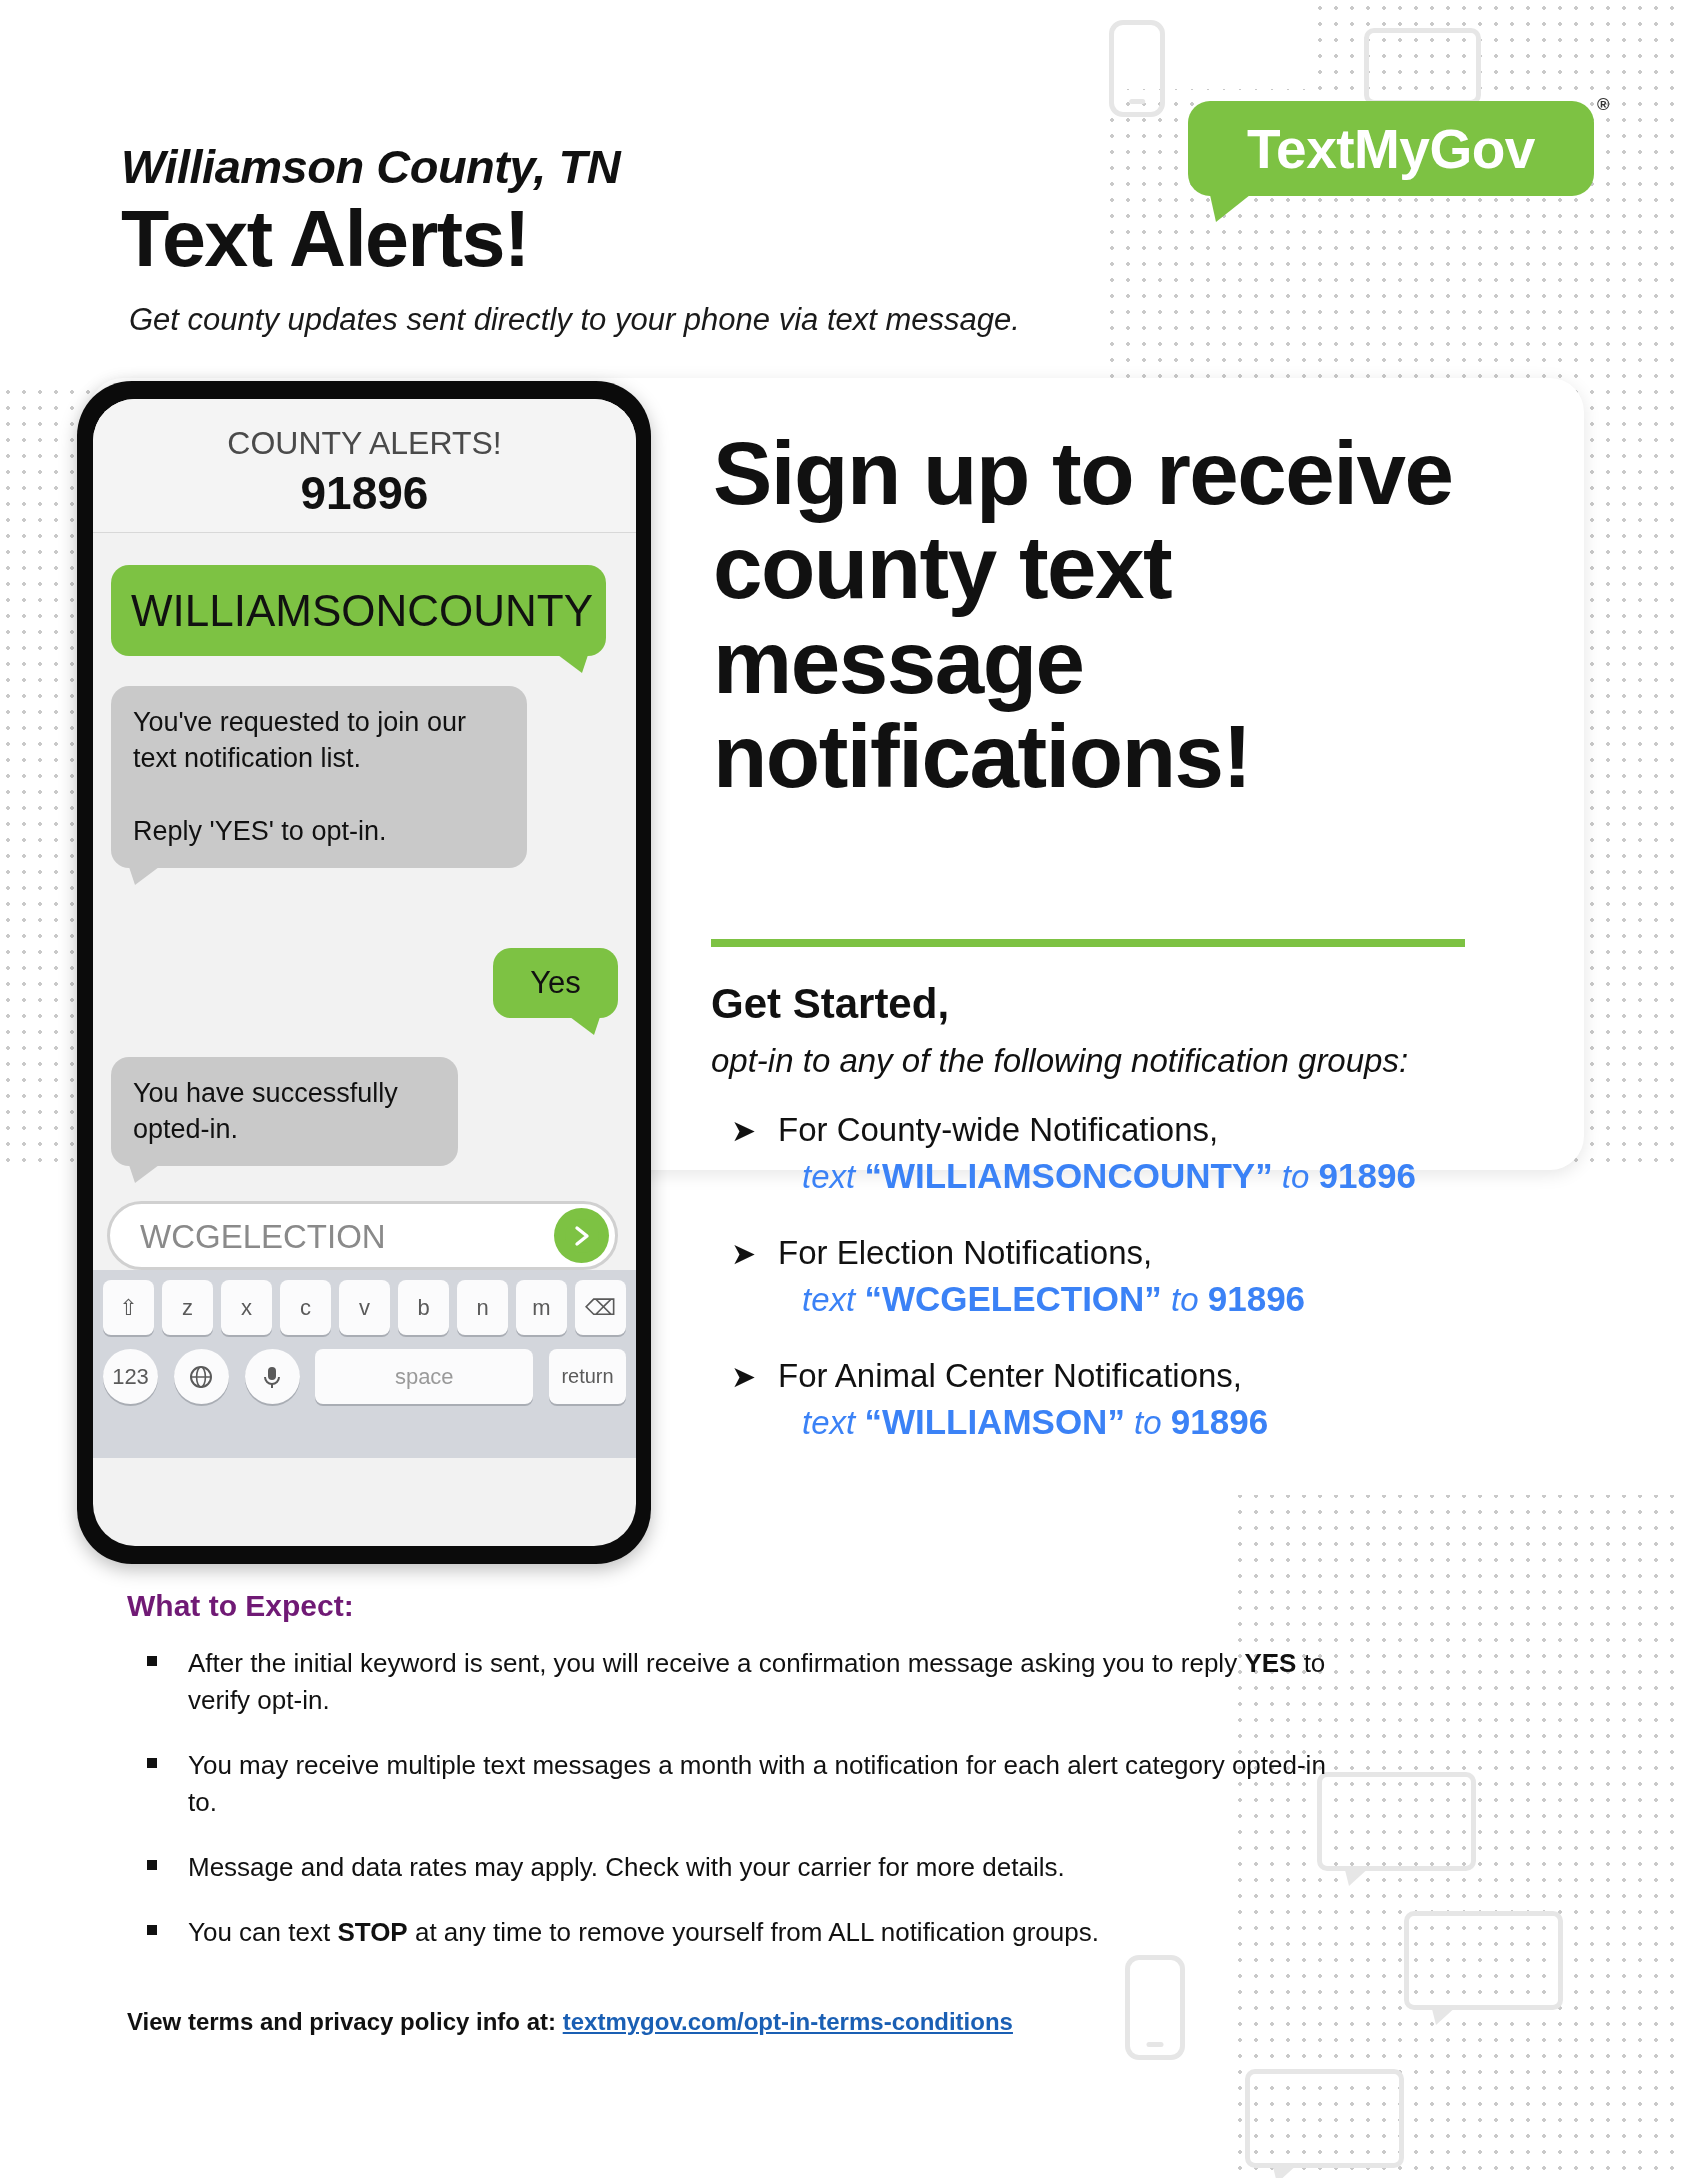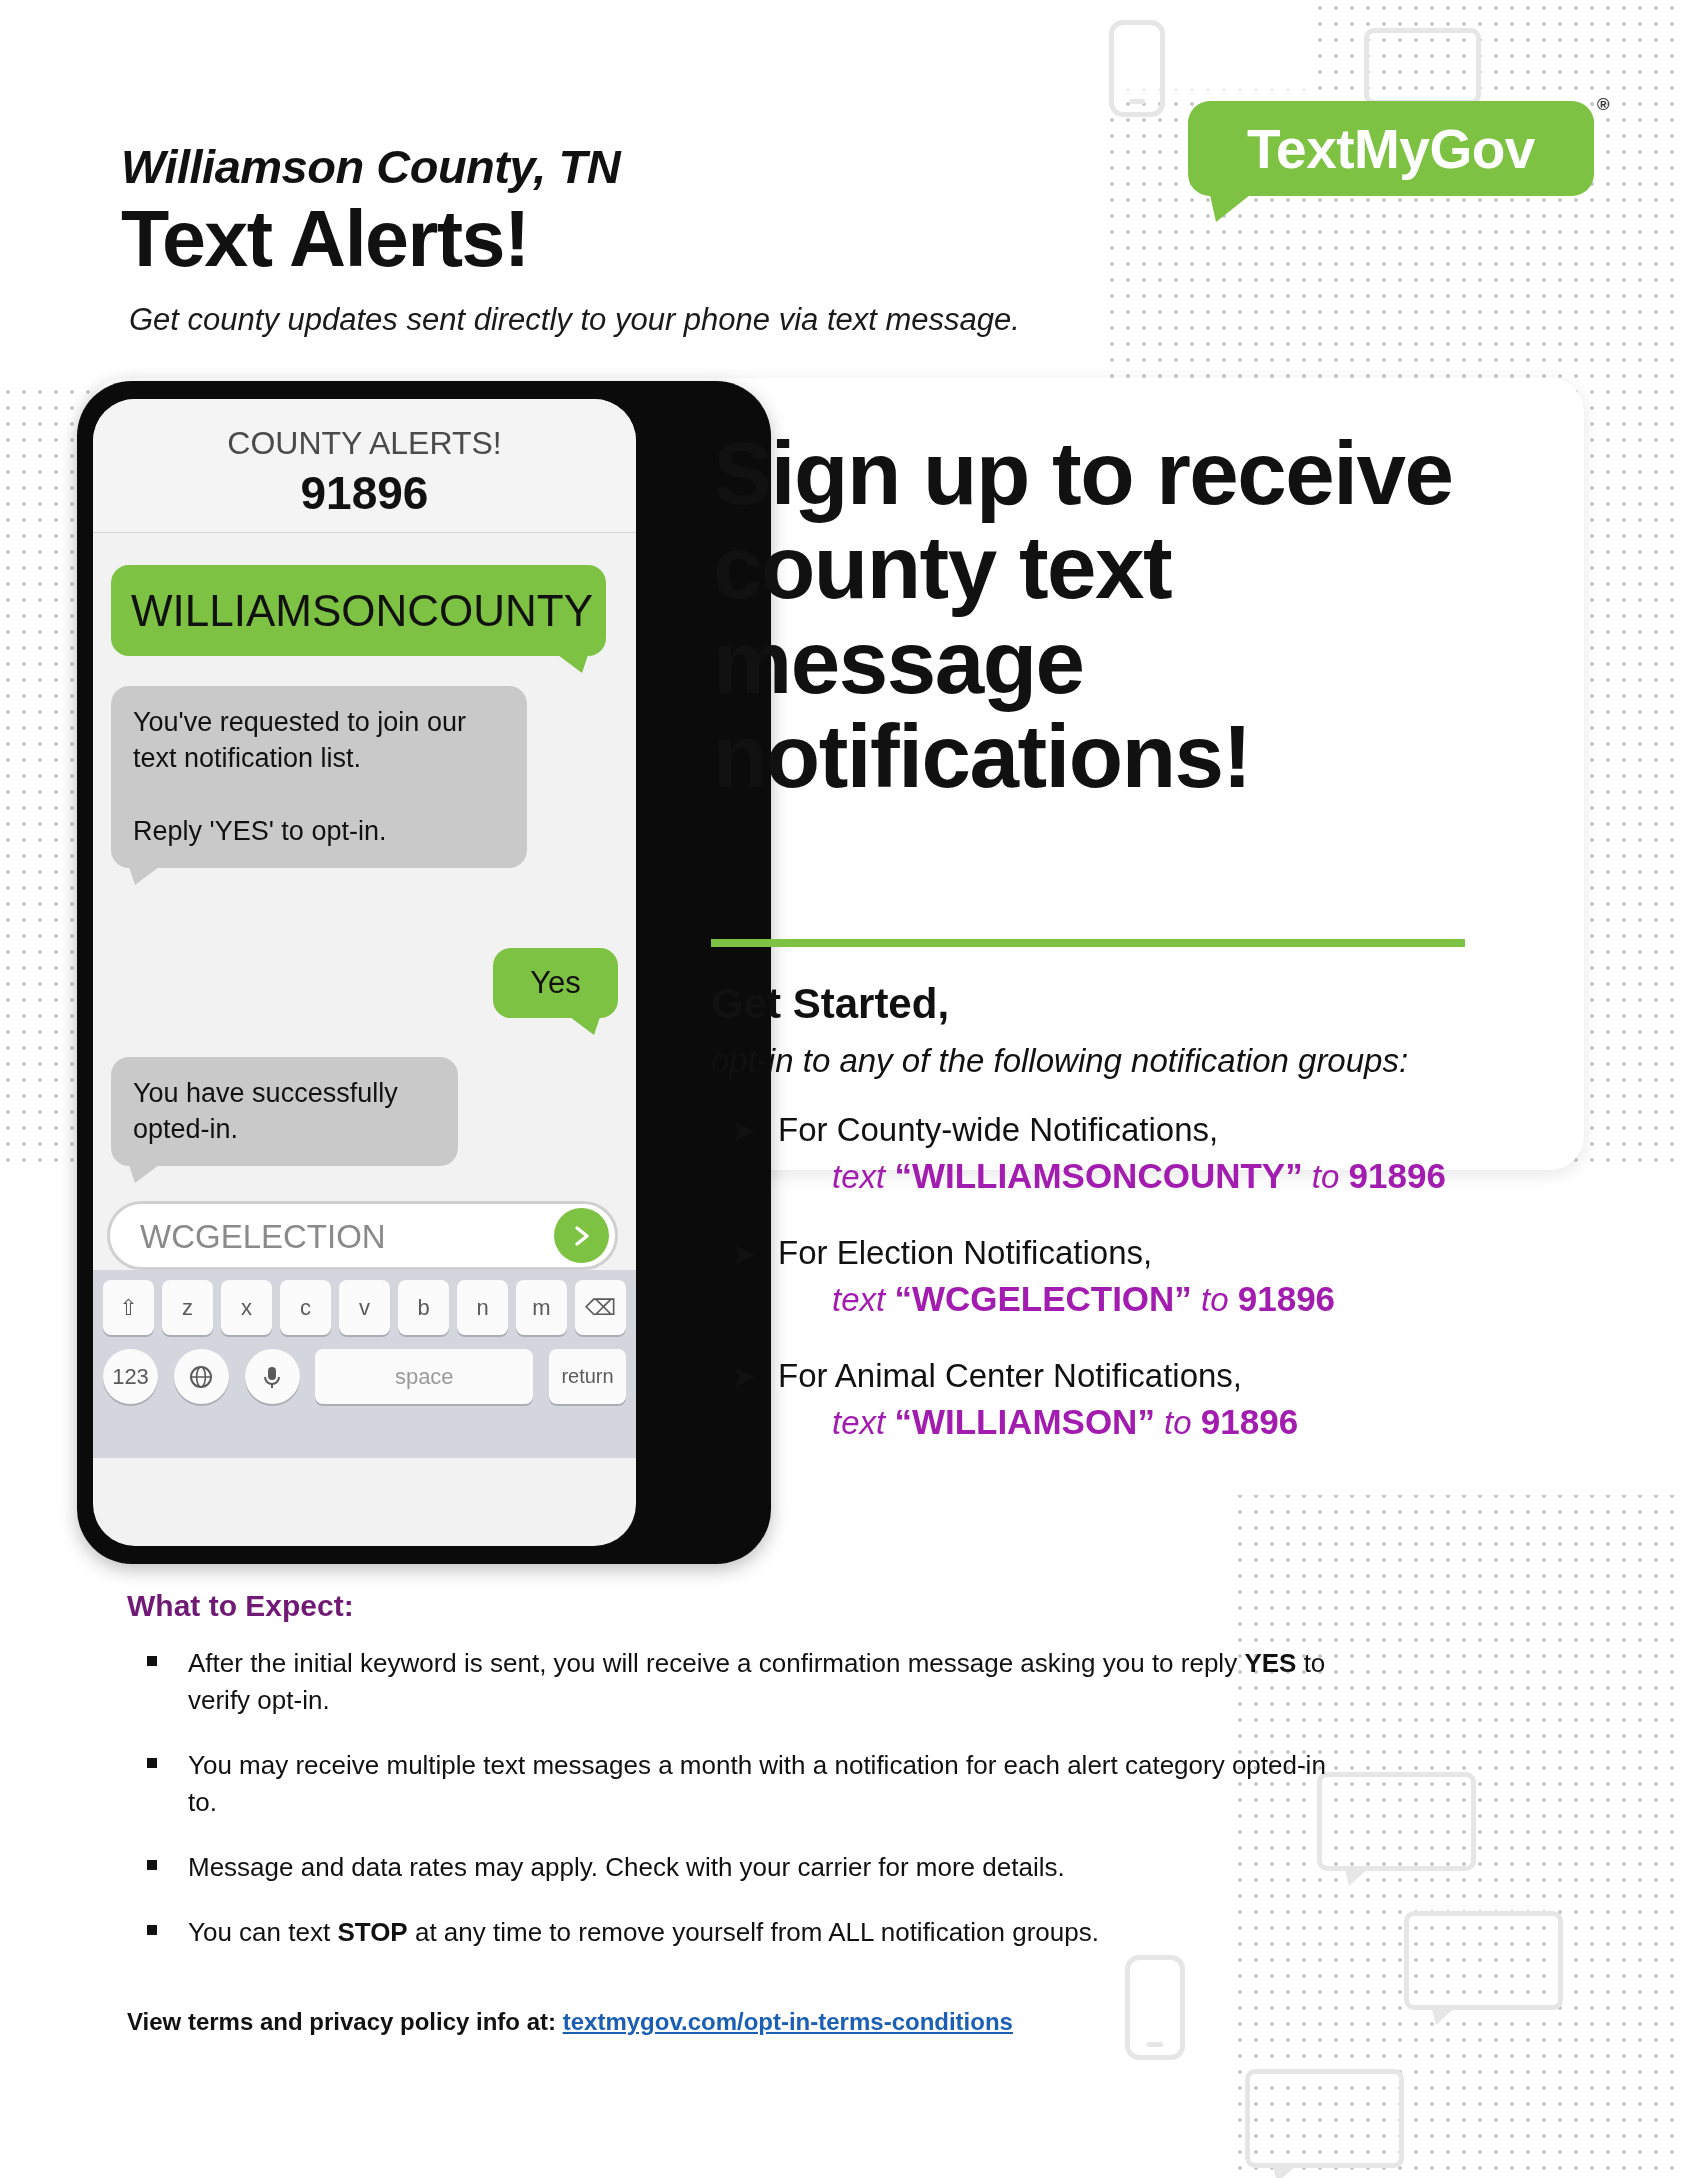--- a/index.html
+++ b/index.html
@@ -235,21 +235,21 @@
     border-radius: 34px;
     box-shadow: 0 4px 18px rgba(0,0,0,0.10);
     z-index: 4;
   }
 
   
   .phone {
     position: absolute;
     left: 77px;
     top: 381px;
-    width: 694px;
+    width: 574px;
     height: 1183px;
     background: #0b0b0b;
     border-radius: 55px;
     z-index: 7;
     box-shadow: 0 6px 18px rgba(0,0,0,0.25);
   }
   .phone-screen {
     position: absolute;
     left: 16px; top: 18px;
     width: 543px; height: 1147px;
@@ -466,24 +466,24 @@
     font-size: 30px;
     color: #111;
   }
   .group-item .g-line1 {
     font-size: 33px;
     color: #111;
     line-height: 1.25;
   }
   .group-item .g-line2 {
     margin-top: 4px;
-    margin-left: 54px;
+    margin-left: 24px;
     font-size: 33px;
     font-style: italic;
-    color: #a21caf;
+    color: #3b82f6;
     line-height: 1.25;
   }
   .group-item .kw {
     font-weight: bold;
     font-style: normal;
     font-size: 35px;
   }
   .group-item .code {
     font-weight: bold;
     font-style: normal;

